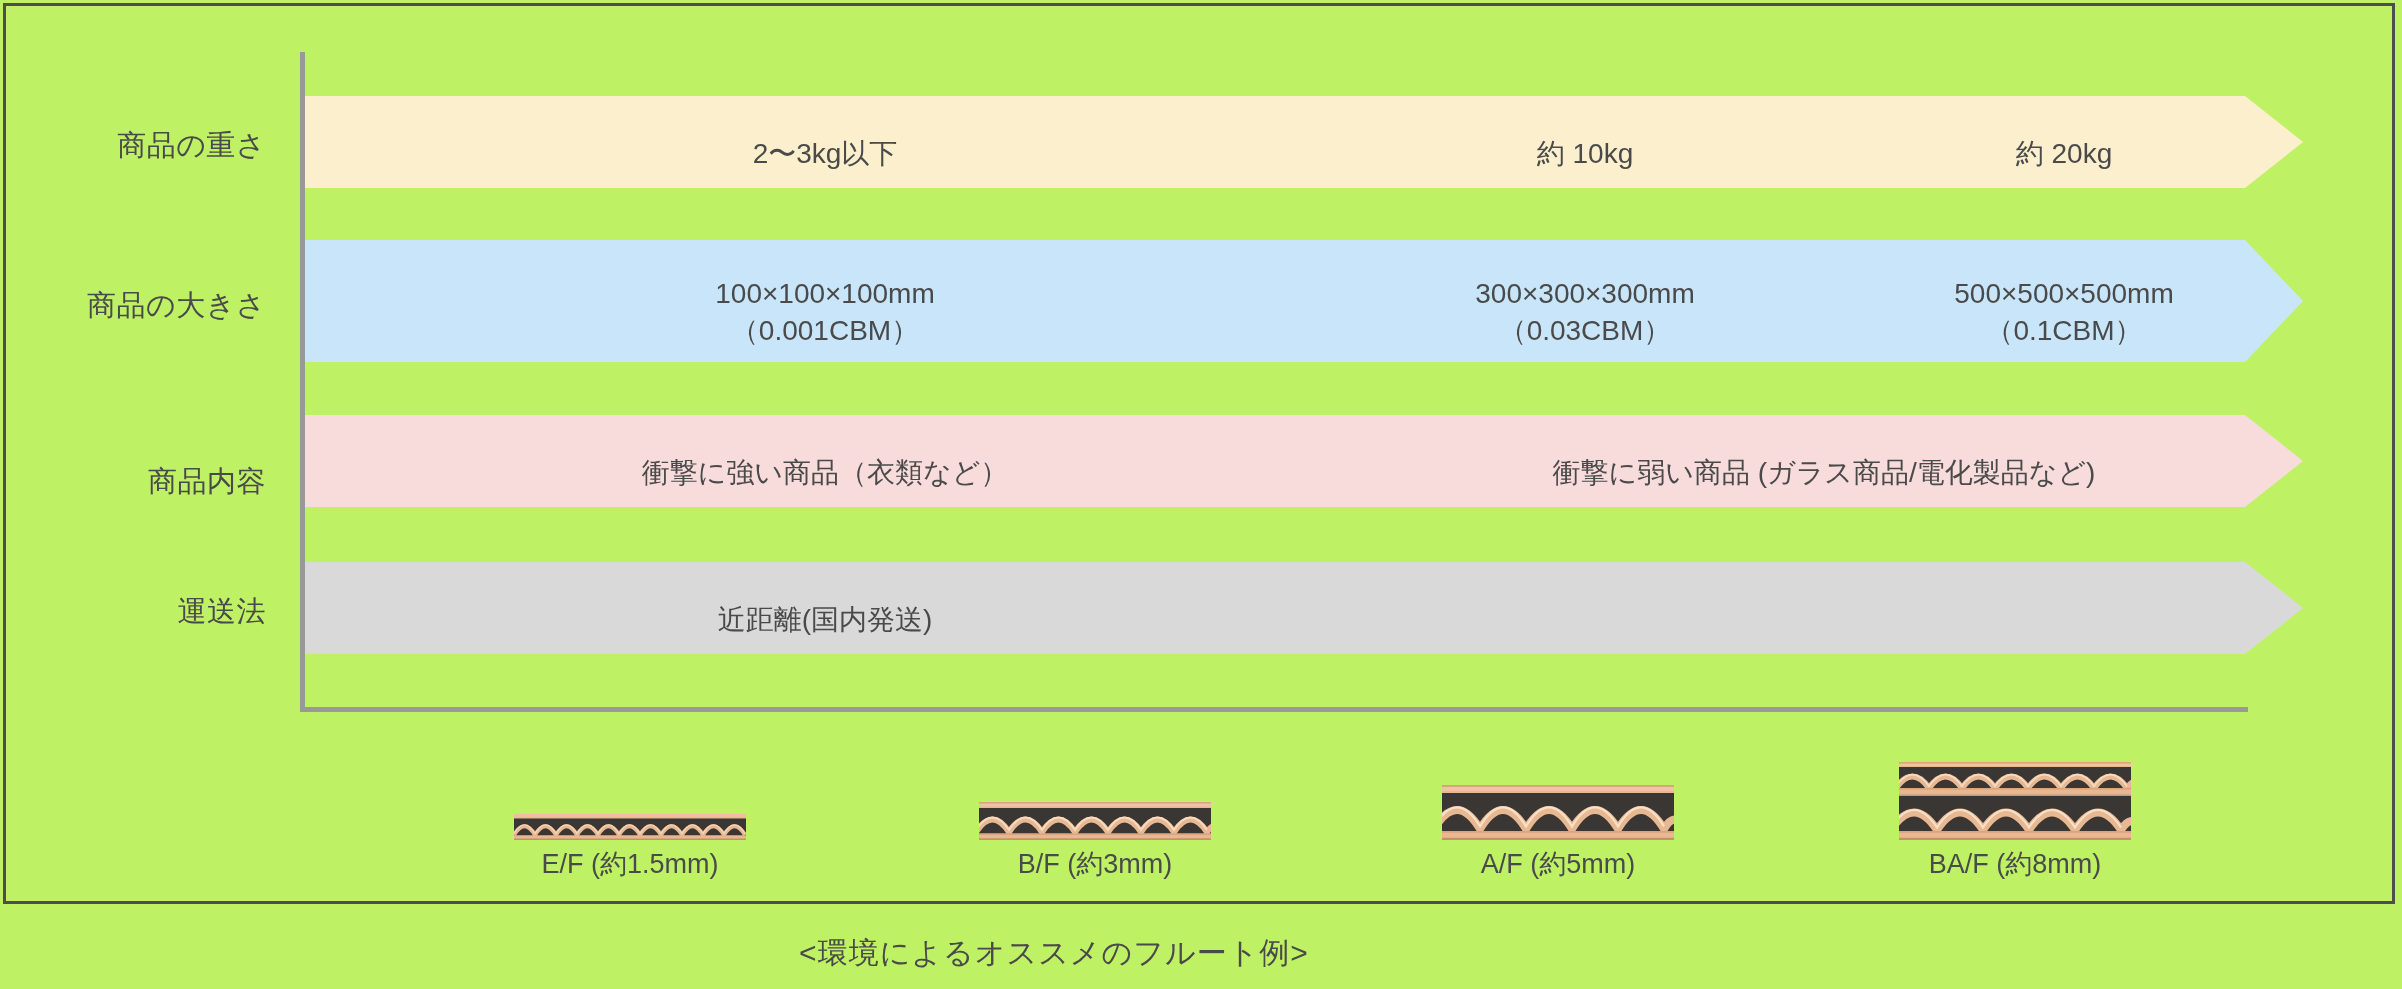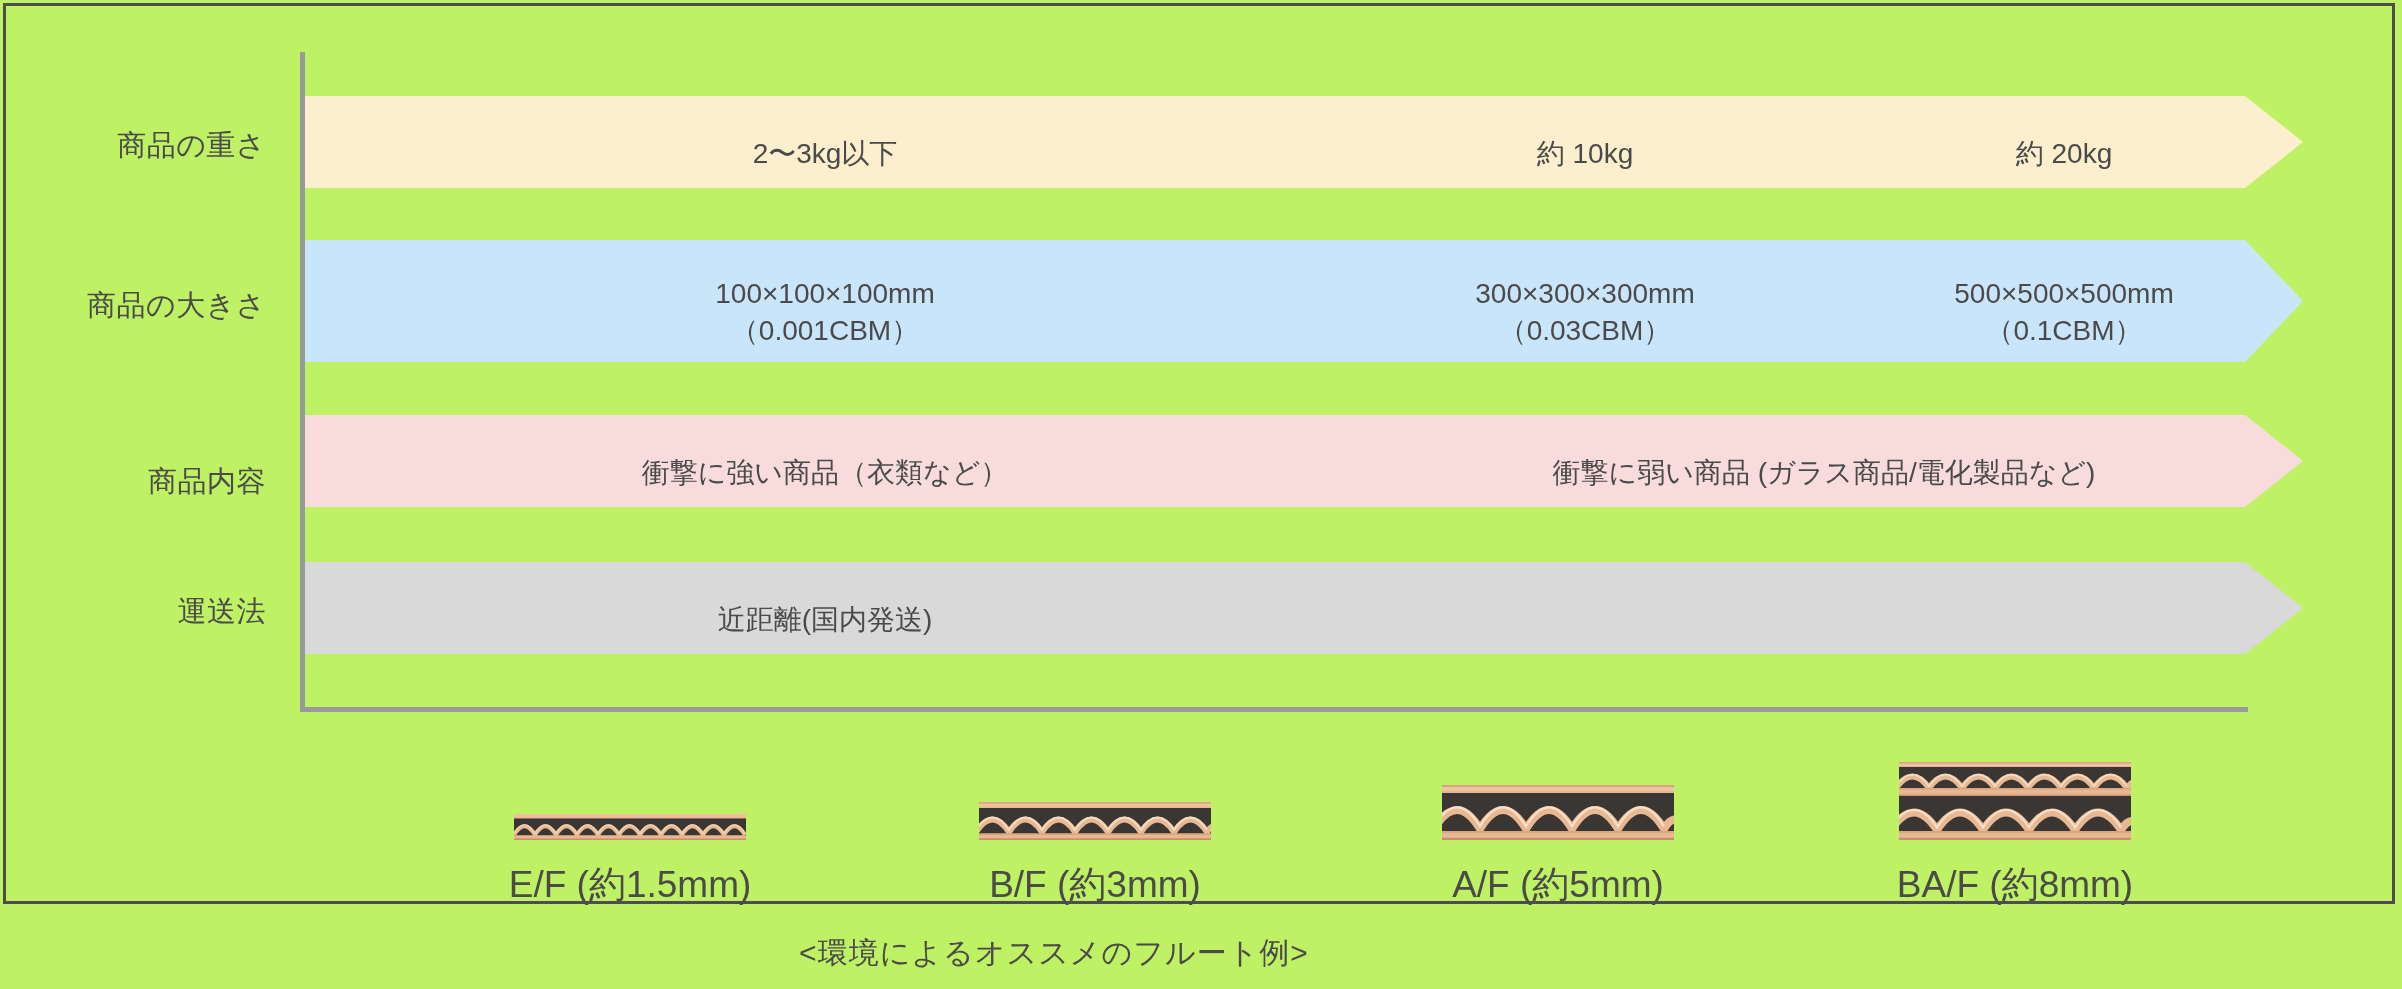--- a/index.html
+++ b/index.html
@@ -118,23 +118,22 @@
   }
   .flute-box {
     height: 110px;
     display: flex;
     align-items: flex-end;
     justify-content: center;
     padding-bottom: 6px;
     box-sizing: border-box;
   }
   .flute-caption {
-    font-size: 37px;
-    color: #4a4a4a;
-    margin-top: 14px;
+    font-size: 27px;
+    color: #4a4a4a;
     white-space: nowrap;
   }
 
   
   .figure-caption {
     position: absolute;
     left: 0;
     top: 933px;
     width: 2108px;
     text-align: center;

